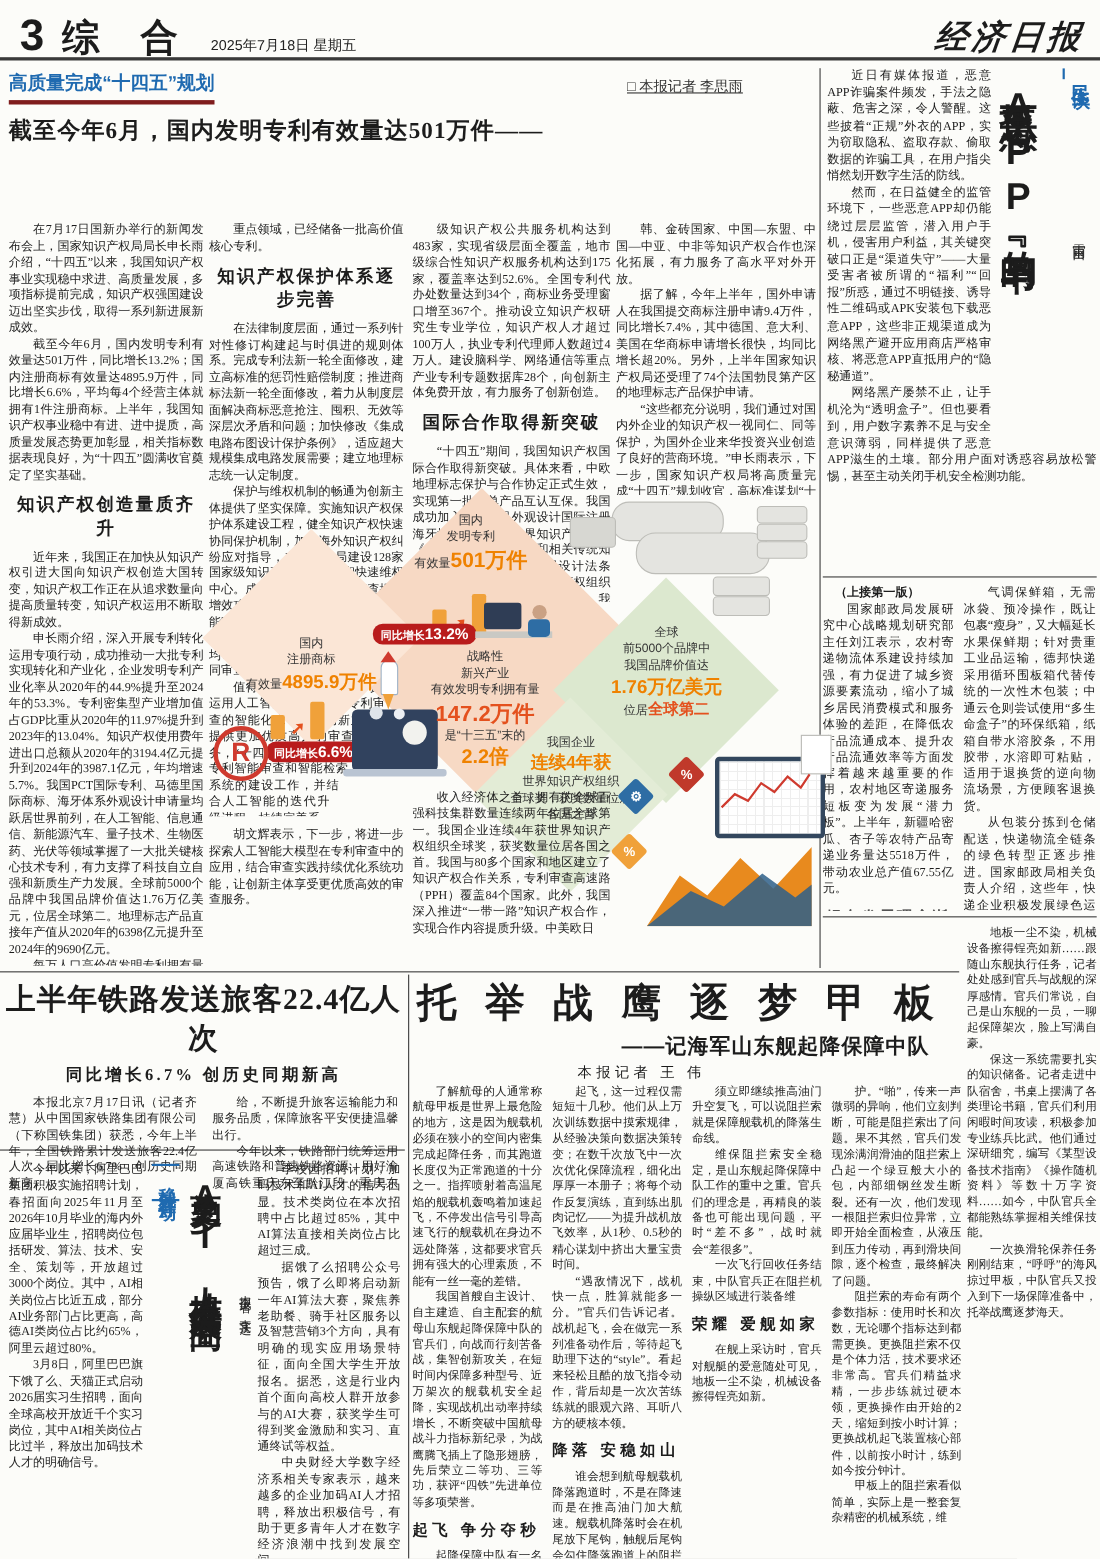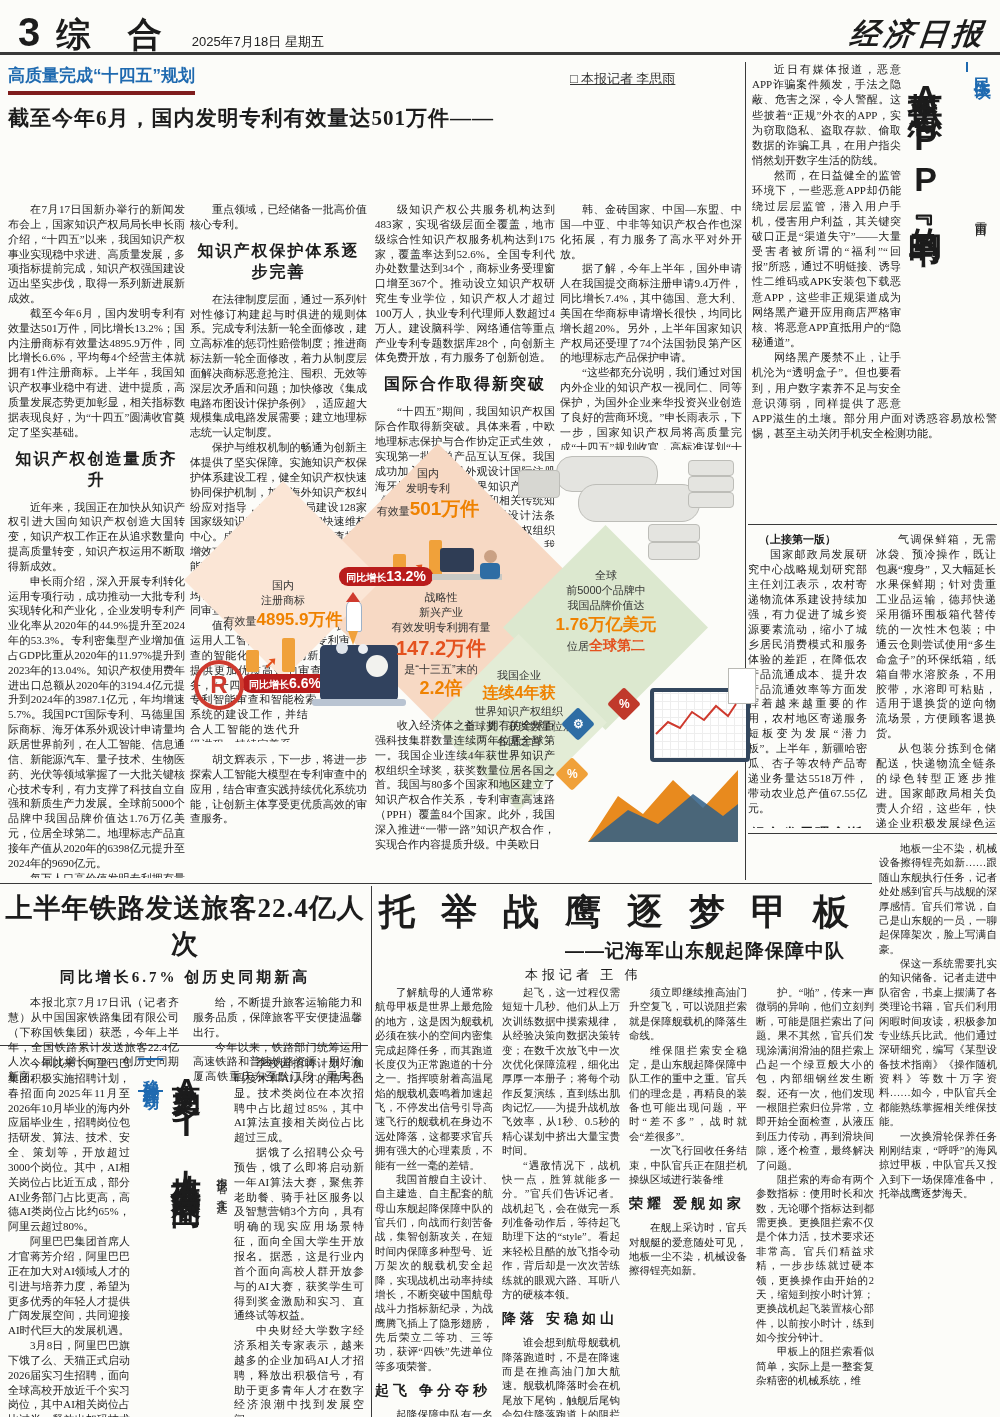--- a/index.html
+++ b/index.html
@@ -275,21 +275,20 @@
       <div class="col" style="width:170px;height:86px;">
         <p class="p">给，不断提升旅客运输能力和服务品质，保障旅客平安便捷温馨出行。</p>
         <p class="p">今年以来，铁路部门统筹运用高速铁路和普速铁路资源，用好渝厦高铁重庆东至黔江段、重庆东站、日照站等新线、新站能力，新投用复兴号动车组121标准组，客运能力不断提升，上半年全国铁路日均开行旅客列车11183列，同比增长7.5%。</p>
       </div>
     </div>
   </div>
 
   <div class="abs" style="left:0;top:1052px;width:370px;height:365px;">
     <div class="abs col" style="left:8px;top:4px;width:122px;height:361px;">
       <p class="p">今年以来，阿里巴巴集团积极实施招聘计划，春招面向2025年11月至2026年10月毕业的海内外应届毕业生，招聘岗位包括研发、算法、技术、安全、策划等，开放超过3000个岗位。其中，AI相关岗位占比近五成，部分AI业务部门占比更高，高德AI类岗位占比约65%，阿里云超过80%。</p>
-      <p class="p">阿里巴巴集团首席人才官蒋芳介绍，阿里巴巴正在加大对AI领域人才的引进与培养力度，希望为更多优秀的年轻人才提供广阔发展空间，共同迎接AI时代巨大的发展机遇。</p>
       <p class="p">3月8日，阿里巴巴旗下饿了么、天猫正式启动2026届实习生招聘，面向全球高校开放近千个实习岗位，其中AI相关岗位占比过半，释放出加码技术人才的明确信号。</p>
     </div>
     <div class="abs vtext ai-label" style="left:138px;top:6px;">稳就业在行动</div>
     <div class="abs vtext ai-title" style="left:170px;top:8px;height:357px;">为更多AI人才提供发展空间</div>
     <div class="abs vtext ai-by" style="left:214px;top:116px;">本报记者 李芃达</div>
     <div class="abs col" style="left:234px;top:4px;width:130px;height:361px;">
       <p class="p">季校园招聘计划，加码技术和AI人才的信号凸显。技术类岗位在本次招聘中占比超过85%，其中AI算法直接相关岗位占比超过三成。</p>
       <p class="p">据饿了么招聘公众号预告，饿了么即将启动新一年AI算法大赛，聚焦养老助餐、骑手社区服务以及智慧营销3个方向，具有明确的现实应用场景特征，面向全国大学生开放报名。据悉，这是行业内首个面向高校人群开放参与的AI大赛，获奖学生可得到奖金激励和实习、直通终试等权益。</p>
       <p class="p">中央财经大学数字经济系相关专家表示，越来越多的企业加码AI人才招聘，释放出积极信号，有助于更多青年人才在数字经济浪潮中找到发展空间。</p>
     </div>

